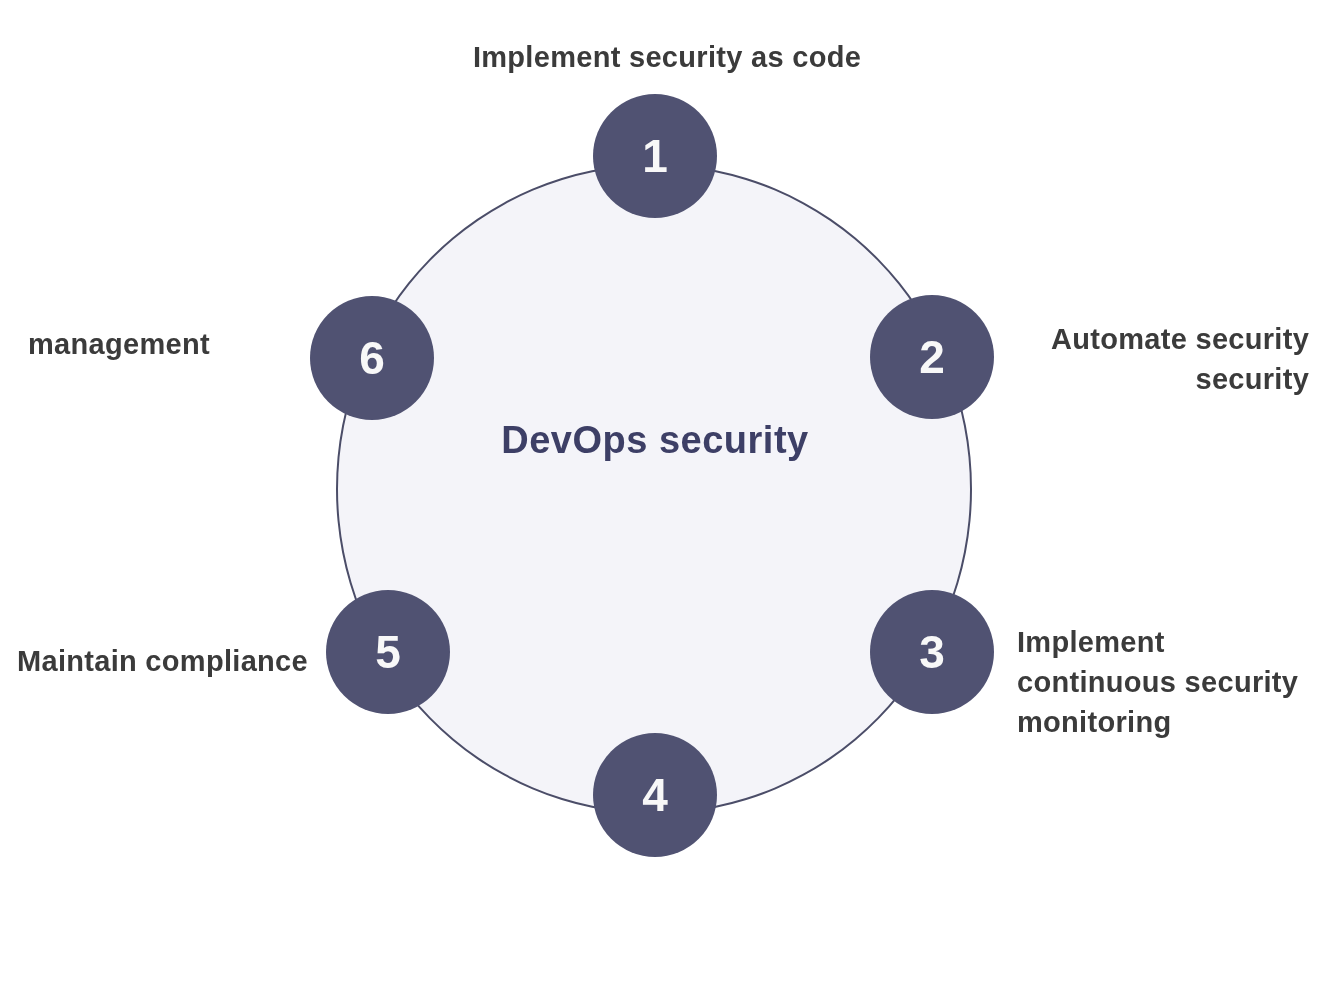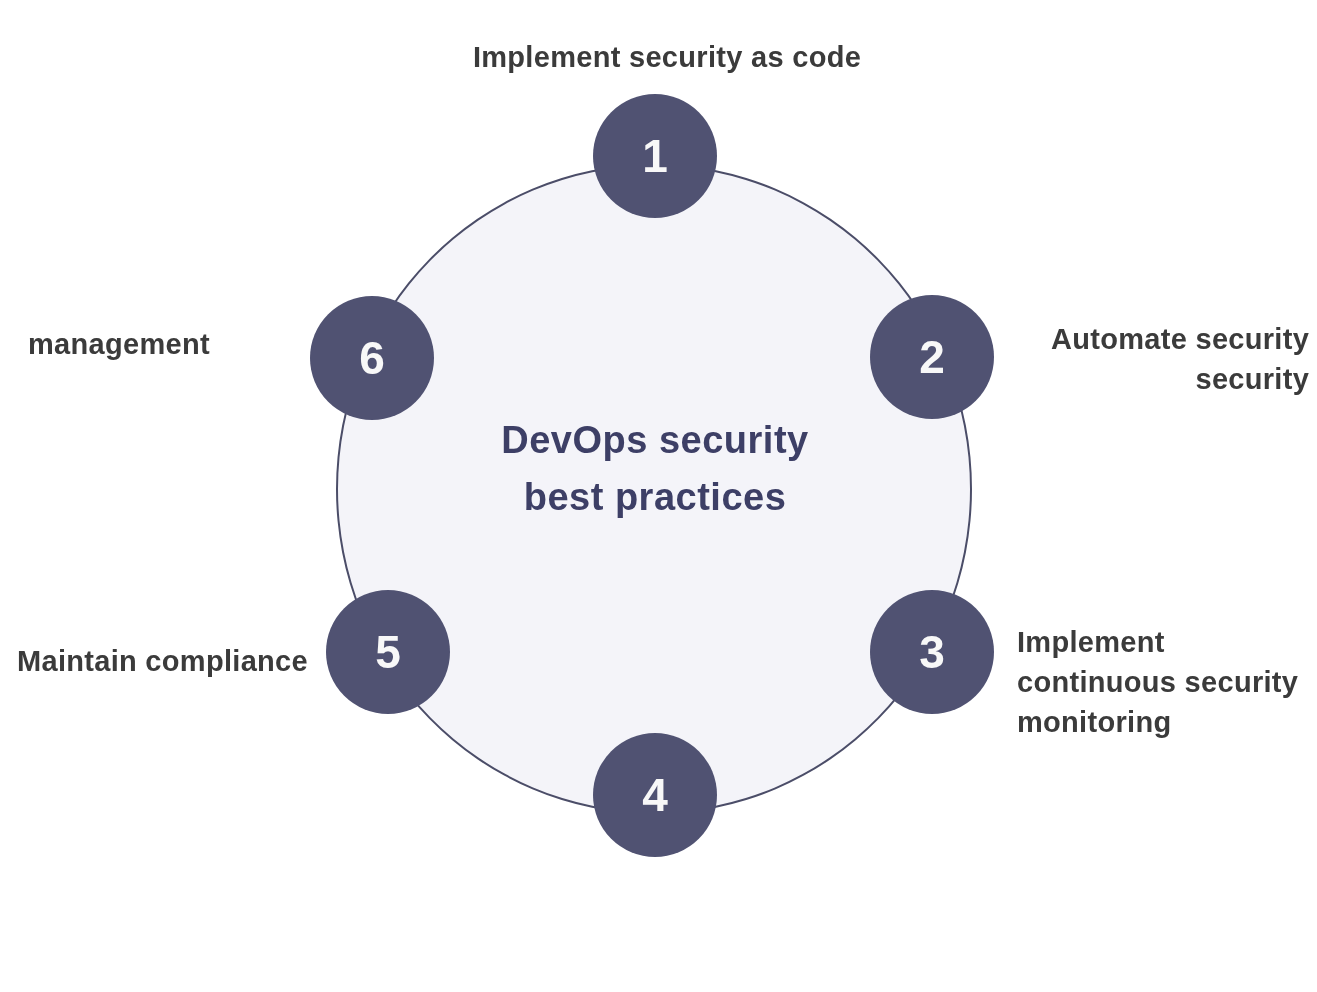--- a/index.html
+++ b/index.html
@@ -81,21 +81,20 @@
 </style>
 </head>
 <body>
 
 <div class="canvas">
 
   <div class="ring"></div>
 
   <div class="center-title">
     <div class="line">DevOps security</div>
-    <div class="line">best practices</div>
   </div>
 
   <div class="node node-1">
     <span>1</span>
   </div>
   <div class="node node-2">
     <span>2</span>
   </div>
   <div class="node node-3">
     <span>3</span>

